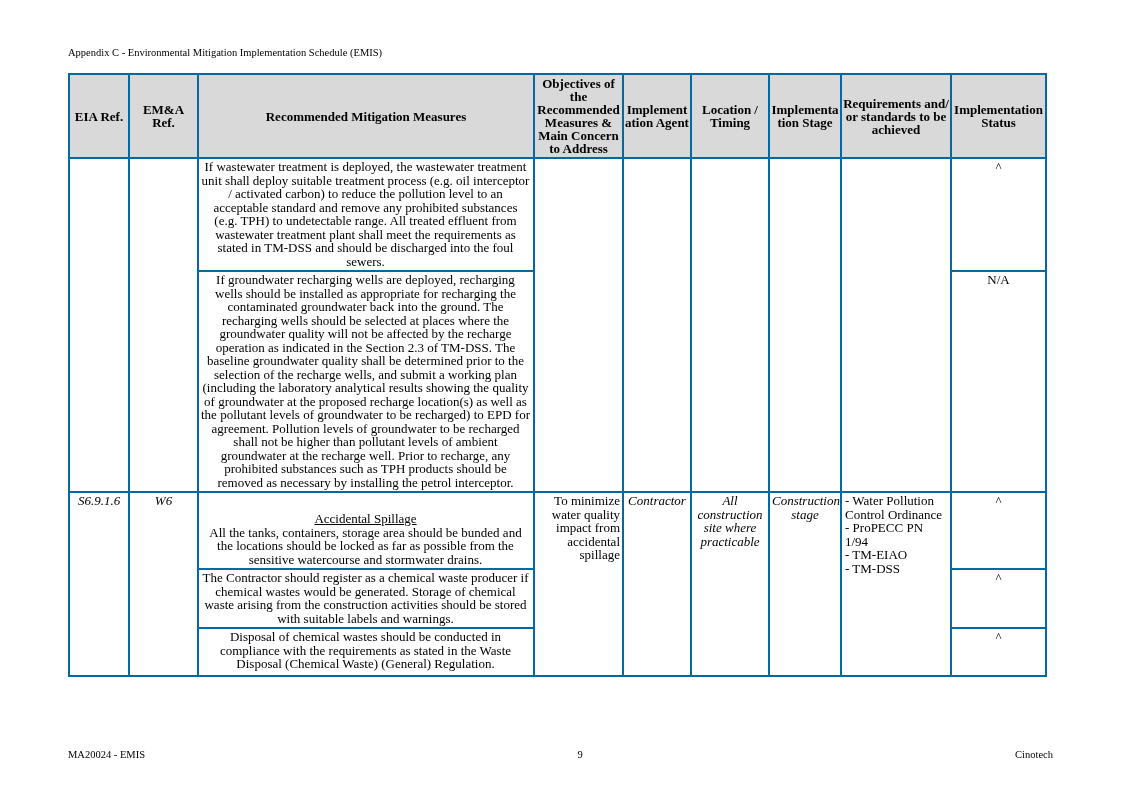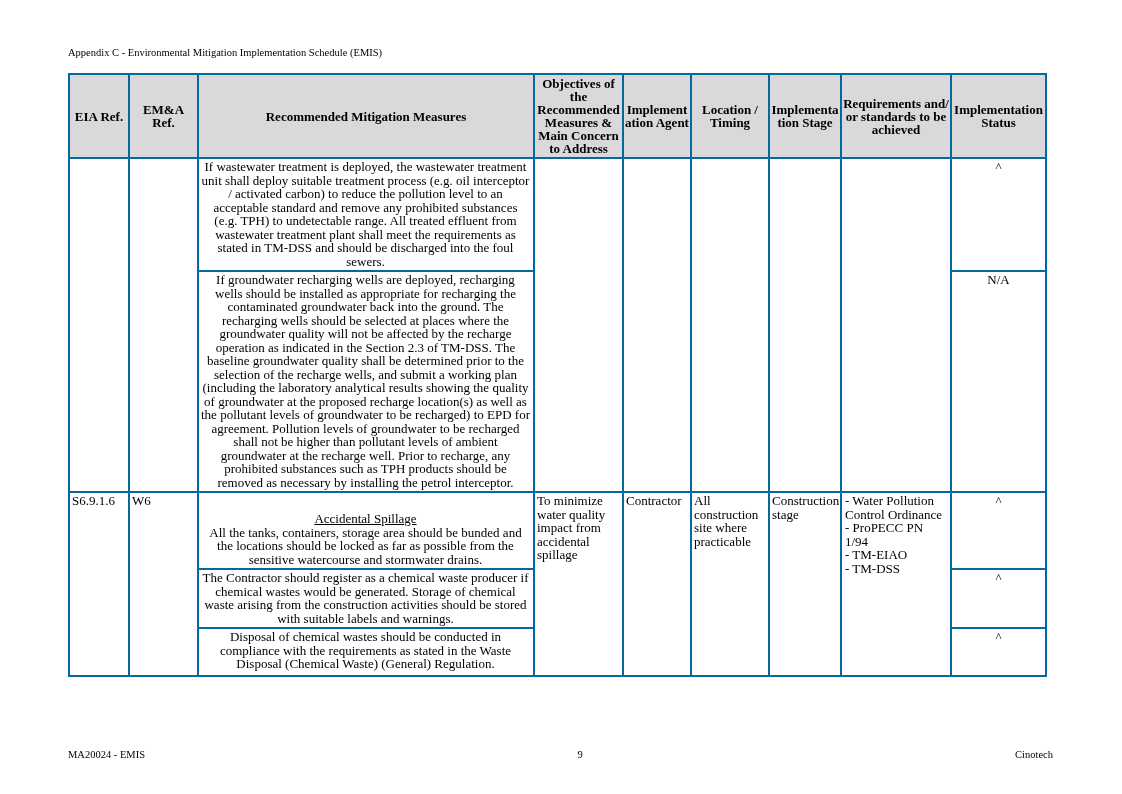--- a/index.html
+++ b/index.html
@@ -44,22 +44,22 @@
     word-break: break-word;
     padding: 2px 1px;
   }
   .emis-table td { vertical-align: top; }
   tr.r-head { height: 65px; }
   tr.r1a { height: 100px; }
   tr.r1b { height: 190px; }
   tr.r2a { height: 70px; }
   tr.r2b { height: 42px; }
   tr.r2c { height: 48px; }
-  td.c-center { text-align: left; }
-  td.c-left { text-align: left; }
+  td.c-center { text-align: center; font-style: italic; }
+  td.c-left { text-align: right; }
   td.c-measure { text-align: center; padding: 1px 3px 2px 2px; }
   td.c-req { text-align: left; white-space: pre-line; padding-left: 3px; margin-left: 32px; }
   td.c-status { text-align: center; }
   .m-title {
     display: block;
     text-decoration: underline;
     margin-top: 18px;
   }
   .footer {
     position: absolute;

